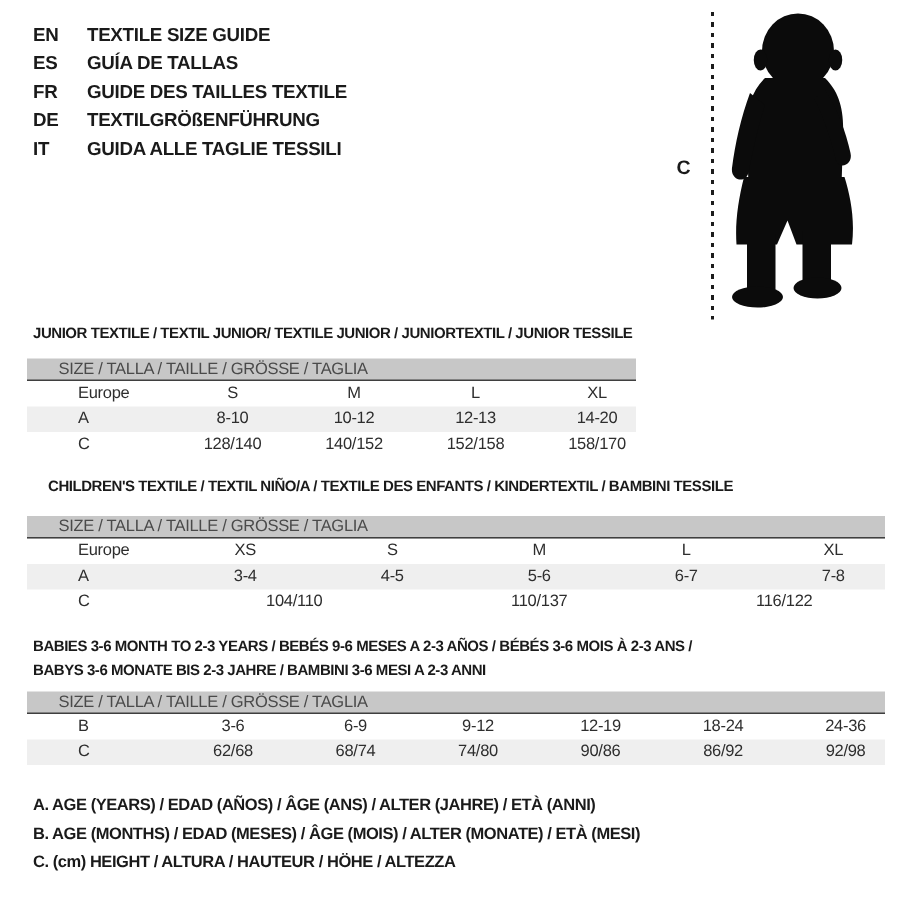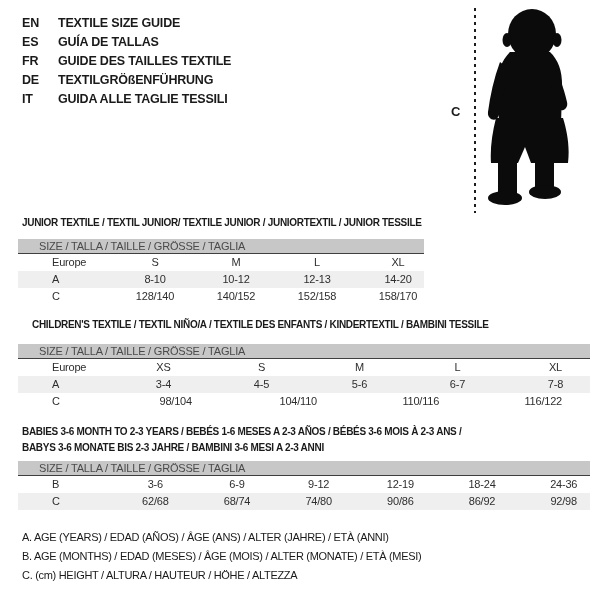--- a/index.html
+++ b/index.html
@@ -35,21 +35,21 @@
     font-size:11px;padding-left:21px;border-bottom:1.5px solid #3f3f3f;
     letter-spacing:-0.2px;
   }
   .trow{display:flex;height:17px;line-height:17px;font-size:11px;color:#2e2e2e;}
   .trow.alt{background:#efefef;}
   .tcell{flex:1 1 0;text-align:center;white-space:nowrap;margin-left:29px;}
   .tcell.first{flex:0 0 48px;text-align:left;padding-left:5px;}
 
   
   .notes{left:22px;top:528px;}
-  .note-line{font-weight:normal;font-size:11px;line-height:19px;white-space:nowrap;letter-spacing:-0.3px;}
+  .note-line{font-weight:bold;font-size:11px;line-height:19px;white-space:nowrap;letter-spacing:-0.3px;}
 </style>
 </head>
 <body>
 
 <div class="abs lang-list">
   <div class="lang-row">
     <span class="lang-code">EN</span>
     <span class="lang-title">TEXTILE SIZE GUIDE</span>
   </div>
   <div class="lang-row">
@@ -137,30 +137,29 @@
       <div class="trow alt">
         <div class="tcell first">A</div>
         <div class="tcell">3-4</div>
         <div class="tcell">4-5</div>
         <div class="tcell">5-6</div>
         <div class="tcell">6-7</div>
         <div class="tcell">7-8</div>
       </div>
       <div class="trow">
         <div class="tcell first">C</div>
-        <div class="tcell">98/104</div>
         <div class="tcell">104/110</div>
-        <div class="tcell">110/116</div>
+        <div class="tcell">110/137</div>
         <div class="tcell">116/122</div>
       </div>
     </div>
 </div>
 
 <div class="abs section-title" style="left:22px;top:424px;">
-  <div>BABIES 3-6 MONTH TO 2-3 YEARS / BEBÉS 1-6 MESES A 2-3 AÑOS / BÉBÉS 3-6 MOIS À 2-3 ANS /</div>
+  <div>BABIES 3-6 MONTH TO 2-3 YEARS / BEBÉS 9-6 MESES A 2-3 AÑOS / BÉBÉS 3-6 MOIS À 2-3 ANS /</div>
   <div>BABYS 3-6 MONATE BIS 2-3 JAHRE / BAMBINI 3-6 MESI A 2-3 ANNI</div>
 </div>
 <div class="abs size-table" style="top:461px;width:572px;">
   <div class="size-bar">SIZE / TALLA / TAILLE / GRÖSSE / TAGLIA</div>
   <div>
       <div class="trow">
         <div class="tcell first">B</div>
         <div class="tcell">3-6</div>
         <div class="tcell">6-9</div>
         <div class="tcell">9-12</div>

